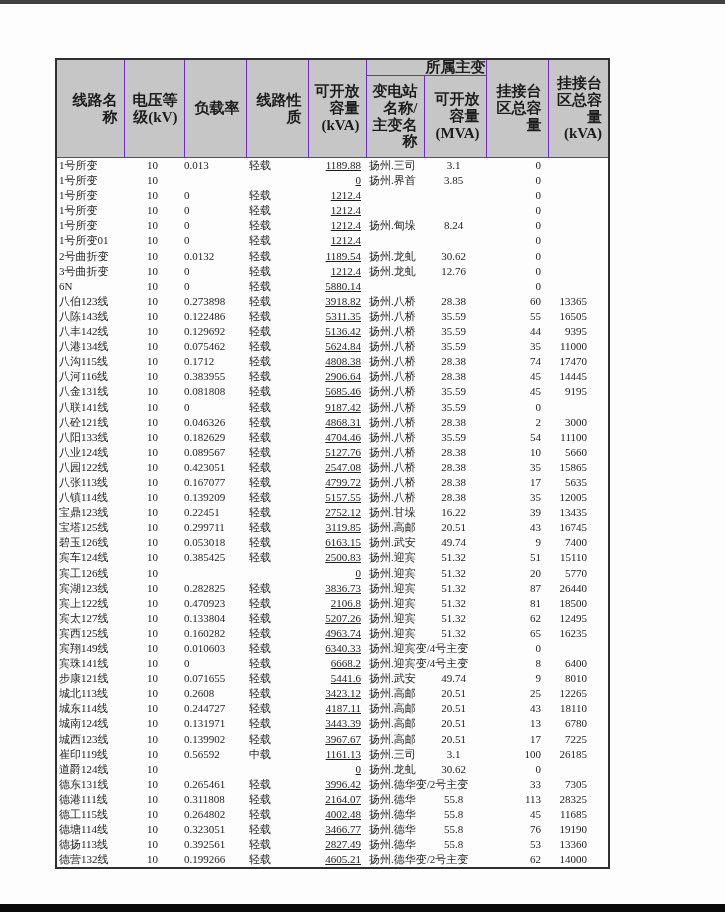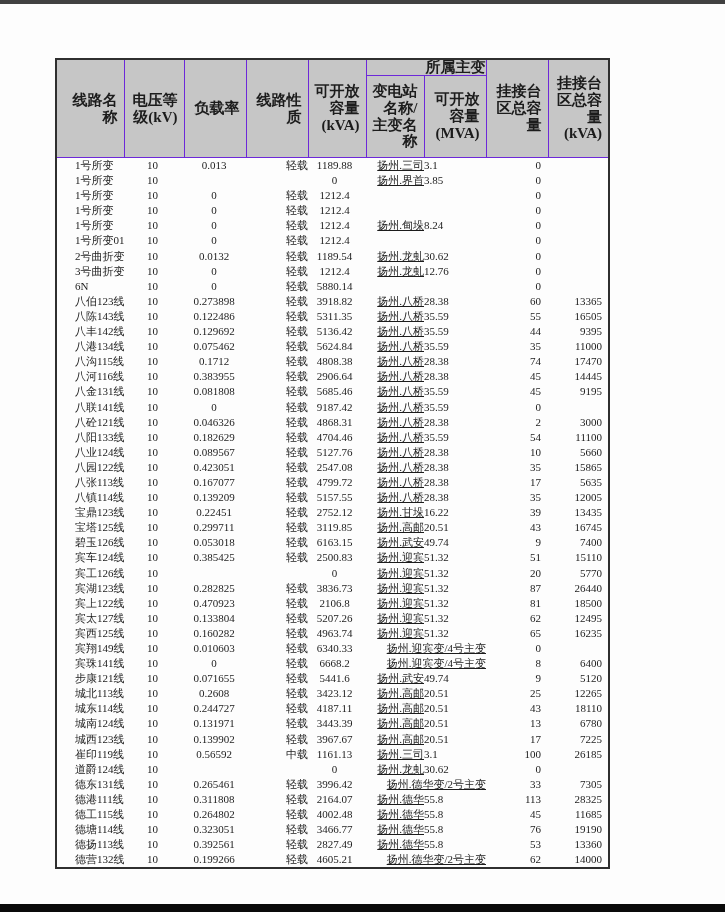--- a/index.html
+++ b/index.html
@@ -42,29 +42,29 @@
   th.group-hdr{line-height:15px;padding:0;}
   td{
     font-size:11px;
     line-height:15.1px;
     height:15.1px;
     padding:0;
     white-space:nowrap;
     overflow:hidden;
     vertical-align:middle;
   }
-  td.c0{text-align:left;padding-left:18px;}
+  td.c0{text-align:left;padding-left:2px;}
   td.c1{text-align:right;padding-right:26px;}
-  td.c2{text-align:center;padding-right:2px;}
-  td.c3{text-align:right;padding-left:3px;}
-  td.c4{text-align:center;padding-right:5px;}
-  td.c5{text-align:right;padding-left:3px;text-decoration:underline;}
-  td.c6{text-align:left;padding-right:3px;}
+  td.c2{text-align:left;padding-right:2px;}
+  td.c3{text-align:left;padding-left:3px;}
+  td.c4{text-align:right;padding-right:5px;text-decoration:underline;}
+  td.c5{text-align:left;padding-left:3px;}
+  td.c6{text-align:center;padding-right:3px;}
   td.c7{text-align:right;padding-right:7px;}
-  td.c8{text-align:right;padding-right:6px;}
+  td.c8{text-align:right;padding-right:21px;}
 </style>
 </head>
 <body>
 
 <div class="top-line"></div>
 
 <div class="table-wrap">
   <table>
     <colgroup>
       <col style="width:68px">
@@ -468,21 +468,21 @@
         </tr>
         <tr>
           <td class="c0">步康121线</td>
           <td class="c1">10</td>
           <td class="c2">0.071655</td>
           <td class="c3">轻载</td>
           <td class="c4">5441.6</td>
           <td class="c5">扬州.武安</td>
           <td class="c6">49.74</td>
           <td class="c7">9</td>
-          <td class="c8">5120</td>
+          <td class="c8">8010</td>
         </tr>
         <tr>
           <td class="c0">城北113线</td>
           <td class="c1">10</td>
           <td class="c2">0.2608</td>
           <td class="c3">轻载</td>
           <td class="c4">3423.12</td>
           <td class="c5">扬州.高邮</td>
           <td class="c6">20.51</td>
           <td class="c7">25</td>

